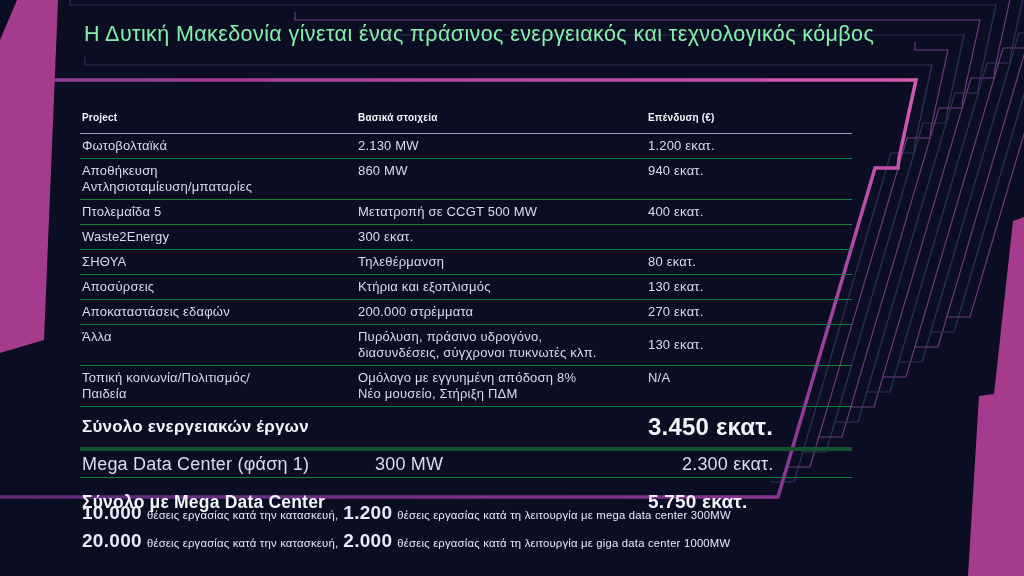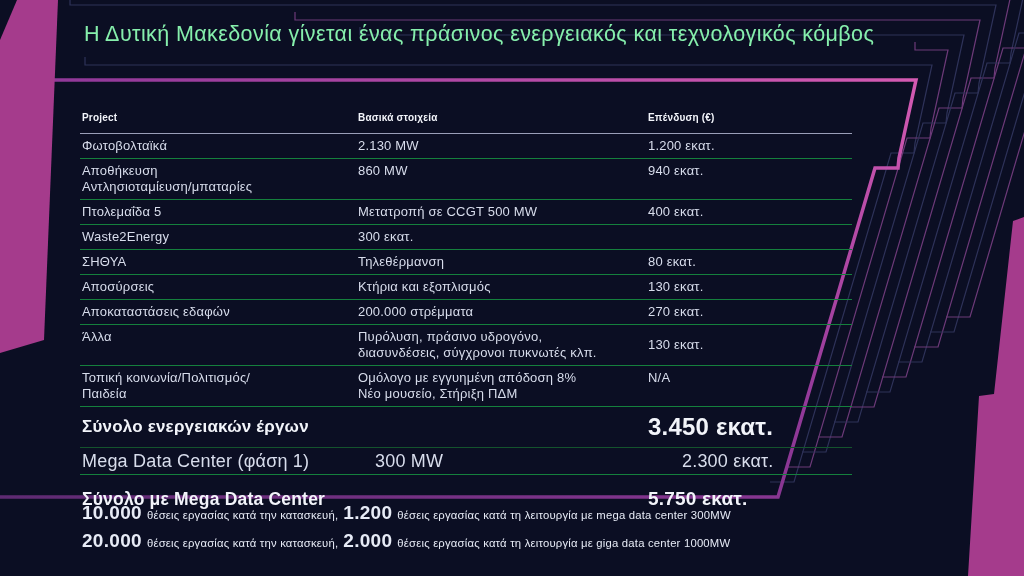--- a/index.html
+++ b/index.html
@@ -28,21 +28,21 @@
   }
   .trow .cell { white-space:pre-line; padding-right:12px; }
   .thead {
     font-weight:bold; color:#f3f5fb; font-size:10px;
     border-bottom:1px solid #9a9eb8; padding:6px 0 7px 2px;
   }
   .vcenter { align-self:center; }
   .trow-total {
     display:grid; grid-template-columns:566px 1fr;
     align-items:center;
-    border-bottom:1px solid #14532d;
+    border-bottom:4px solid #14532d;
     padding:6px 0 6px 2px;
     color:#f2f4fa; font-weight:bold; font-size:17px; letter-spacing:.2px;
   }
   .trow-total .tval { font-size:24px; }
   .trow-mega { font-size:18px; padding:5px 0 5px 2px;gap:17px; }
   .trow-last { border-bottom:none; padding:13px 0 14px 2px; font-size:17.5px; }
   .trow-last .tval { font-size:19px; }
 
   .stats { position:absolute; left:82px; top:502px; z-index:3; color:#e7ebf6; width:900px; }
   .stat-line { margin-bottom:6px; white-space:nowrap; }

